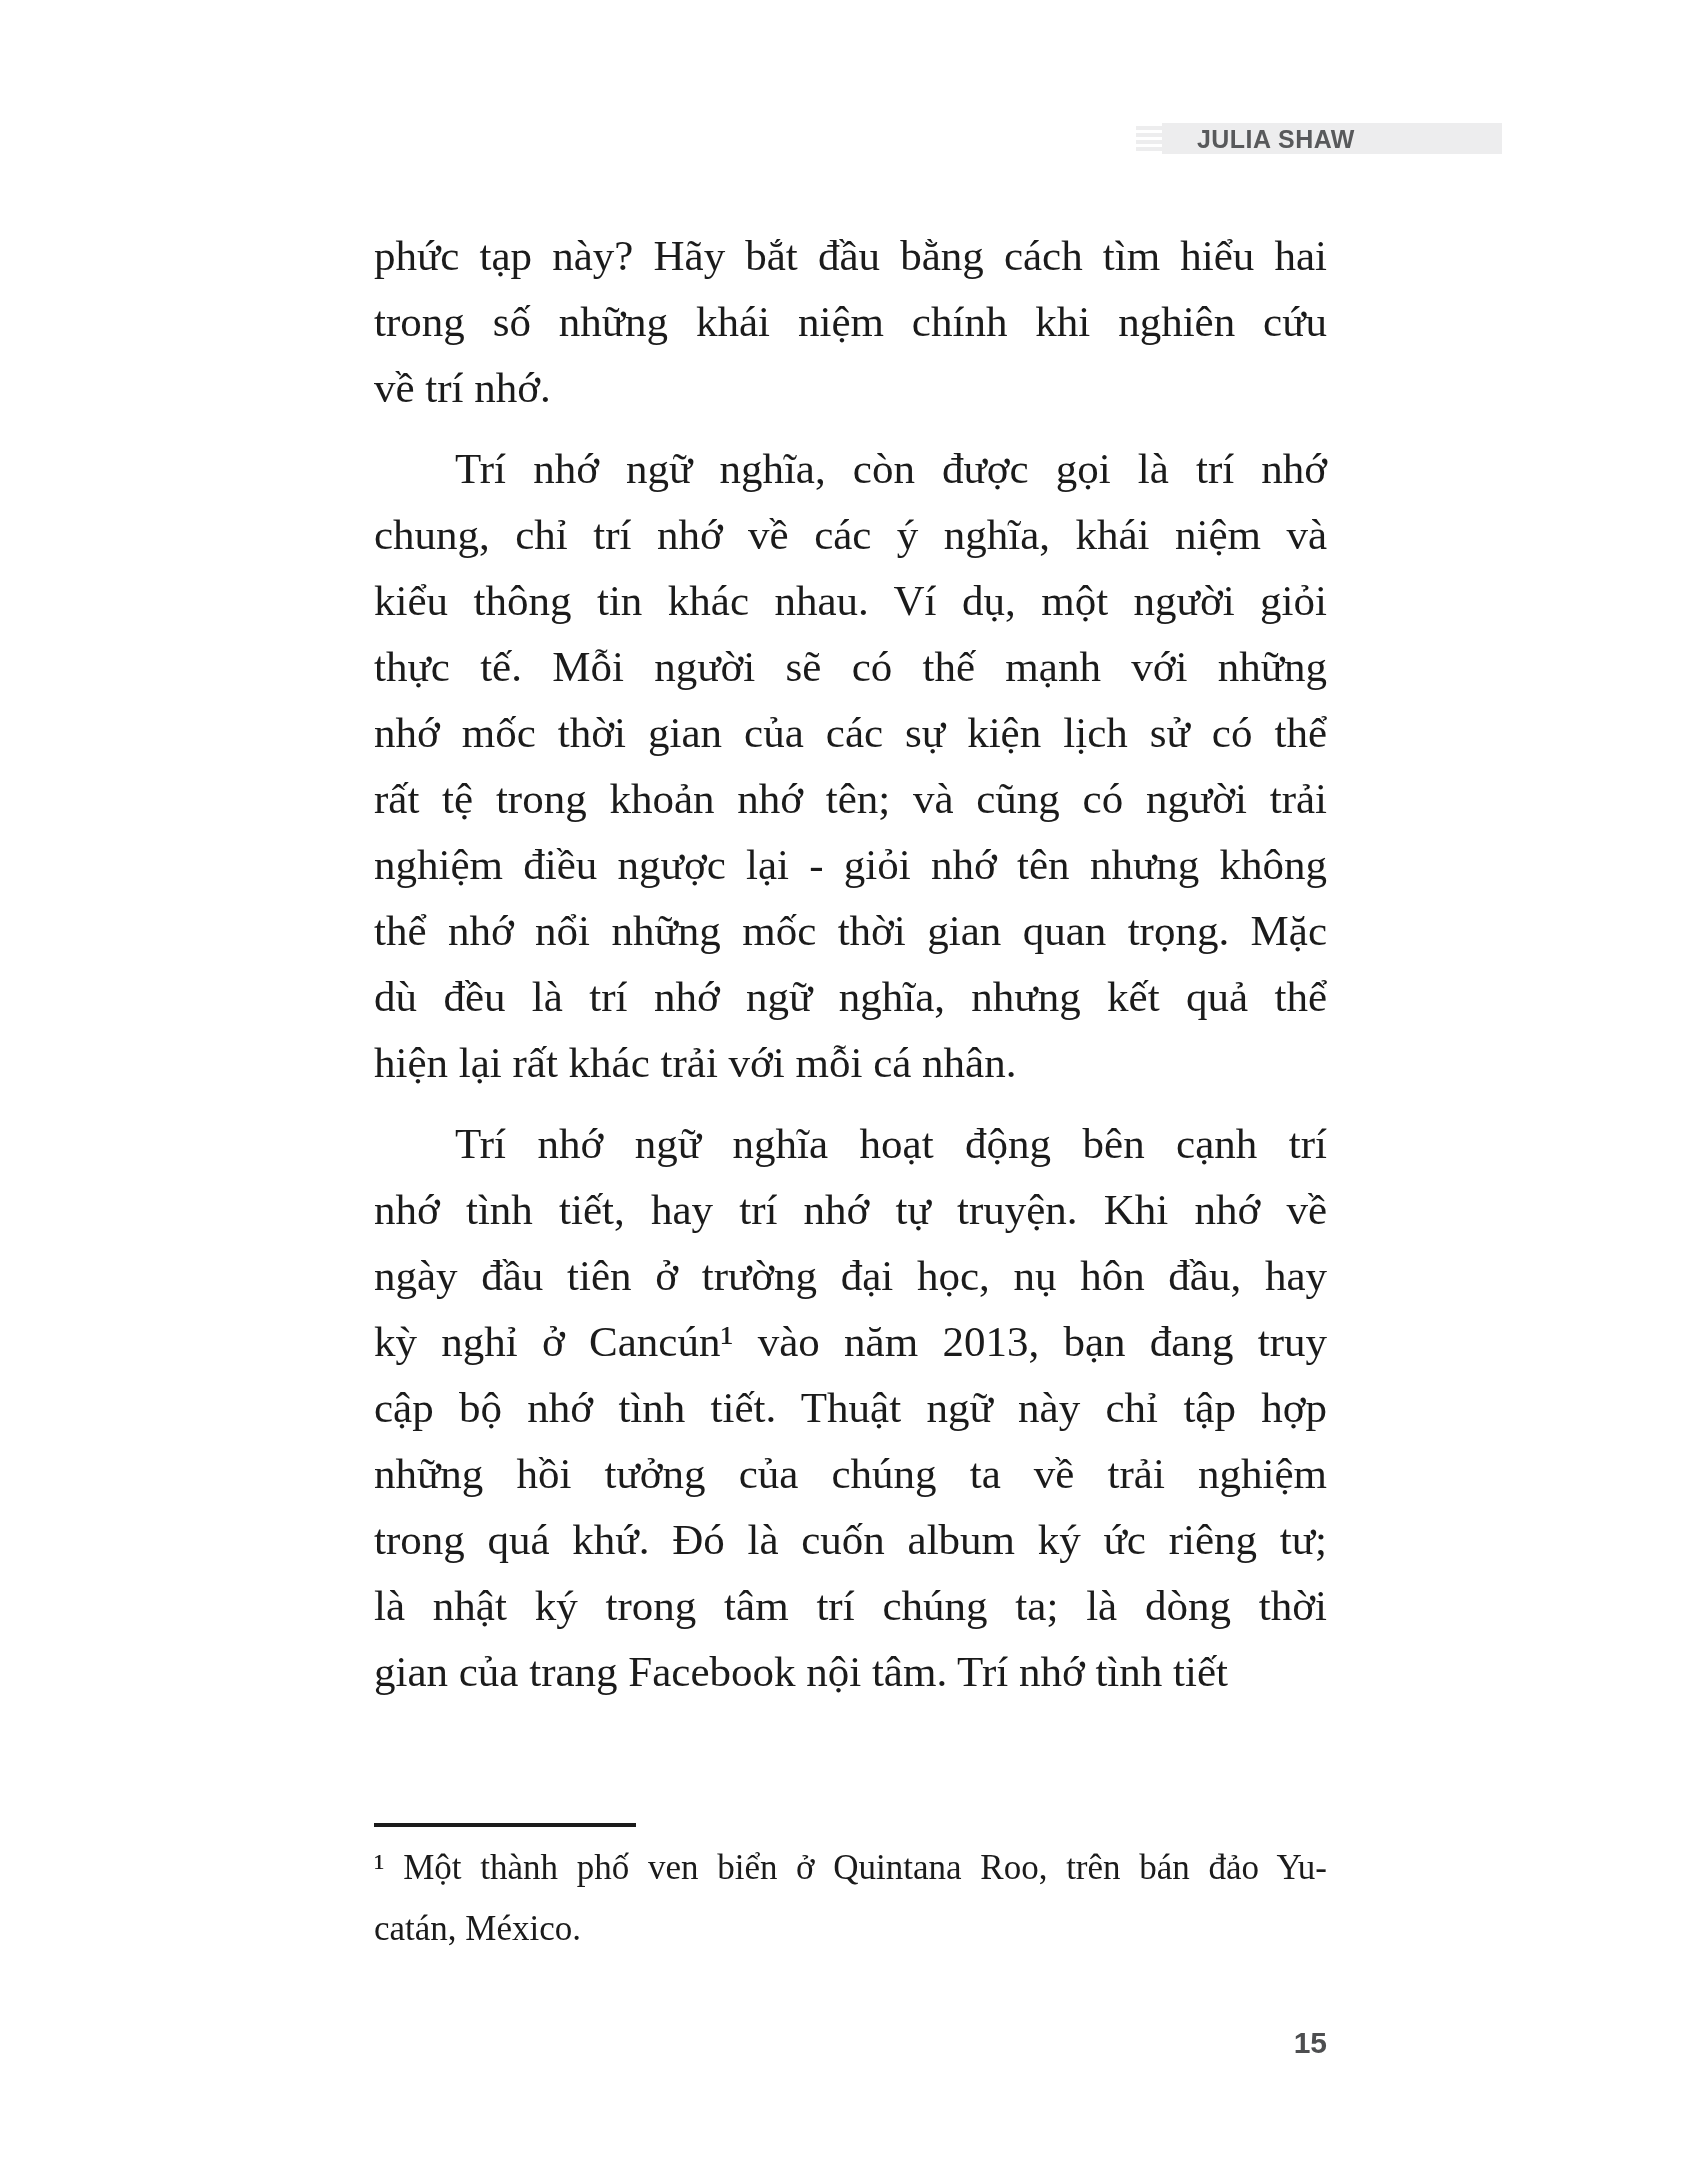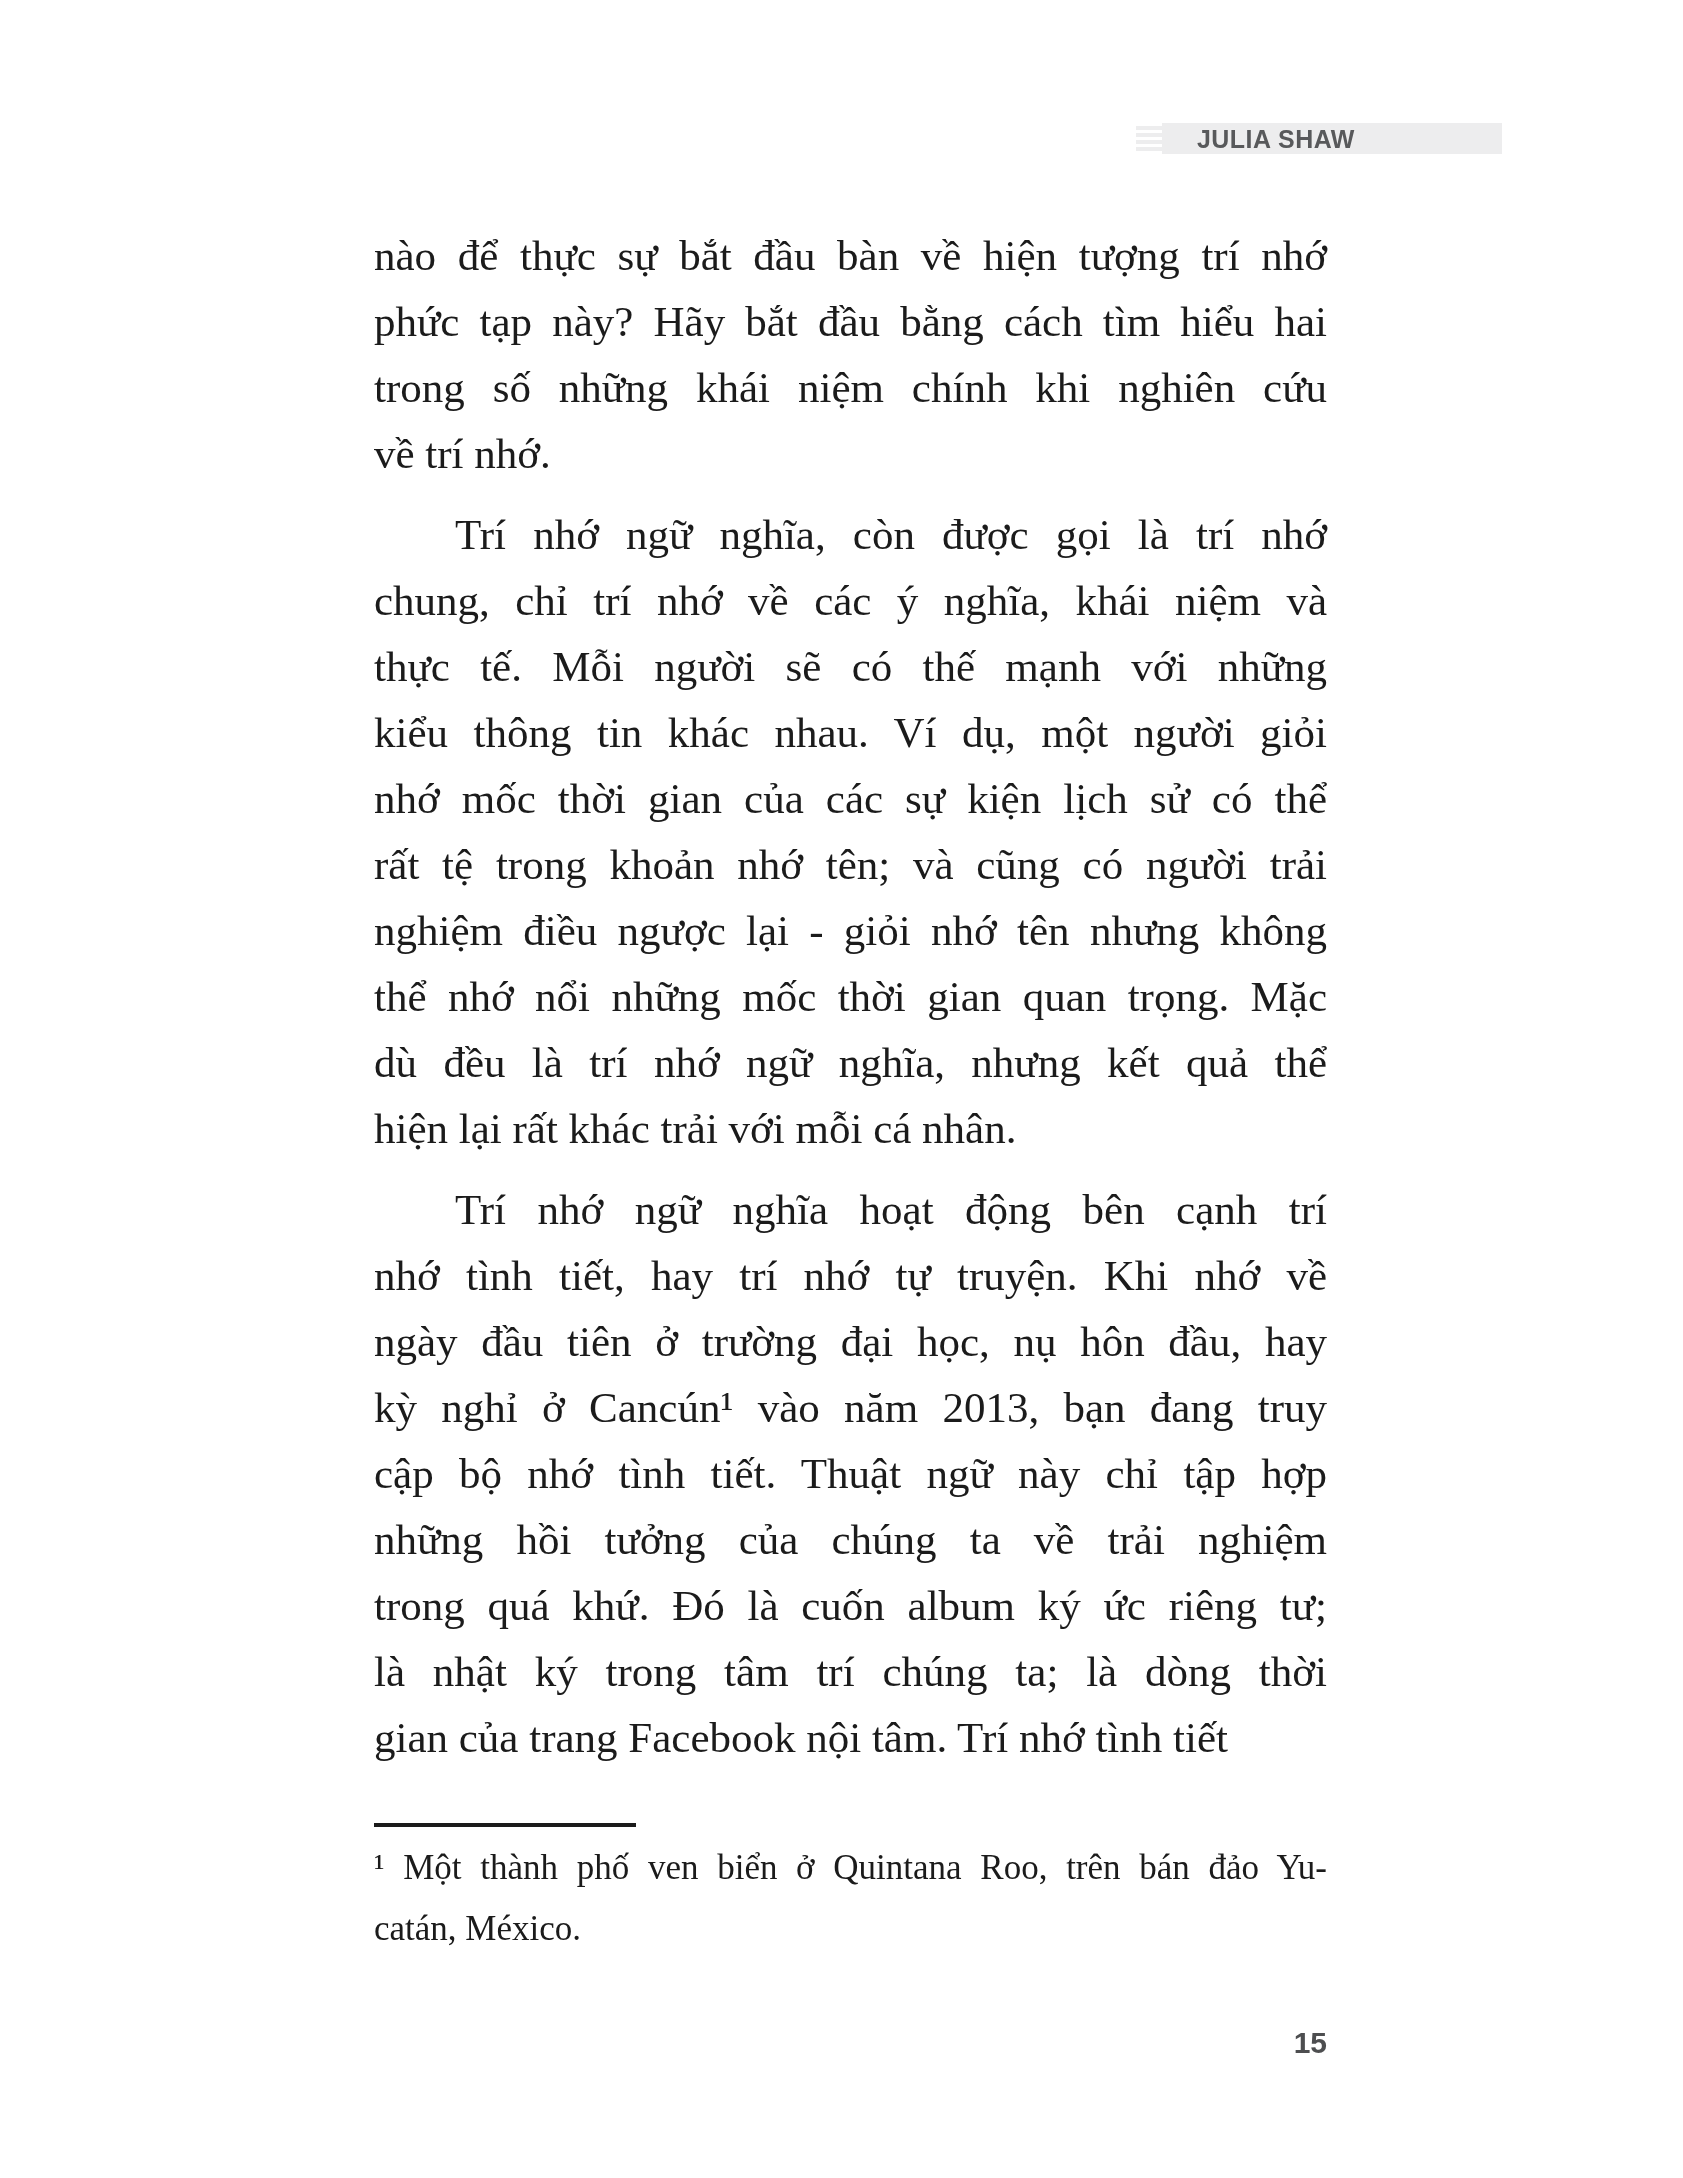--- a/index.html
+++ b/index.html
@@ -107,31 +107,30 @@
 <div class="page">
 
   <div class="header-bar">
     <span class="ragged-edge"></span>
     <span class="header-author">JULIA SHAW</span>
   </div>
 
   <div class="body-text">
 
     <div class="para">
-      <div class="line">nào để thực sự bắt đầu bàn về hiện tượng trí nhớ</div>
       <div class="line">phức tạp này? Hãy bắt đầu bằng cách tìm hiểu hai</div>
       <div class="line">trong số những khái niệm chính khi nghiên cứu</div>
       <div class="line para-end">về trí nhớ.</div>
     </div>
 
     <div class="para">
       <div class="line first-indent">Trí nhớ ngữ nghĩa, còn được gọi là trí nhớ</div>
       <div class="line">chung, chỉ trí nhớ về các ý nghĩa, khái niệm và</div>
+      <div class="line">kiểu thông tin khác nhau. Ví dụ, một người giỏi</div>
       <div class="line">thực tế. Mỗi người sẽ có thế mạnh với những</div>
-      <div class="line">kiểu thông tin khác nhau. Ví dụ, một người giỏi</div>
       <div class="line">nhớ mốc thời gian của các sự kiện lịch sử có thể</div>
       <div class="line">rất tệ trong khoản nhớ tên; và cũng có người trải</div>
       <div class="line">nghiệm điều ngược lại - giỏi nhớ tên nhưng không</div>
       <div class="line">thể nhớ nổi những mốc thời gian quan trọng. Mặc</div>
       <div class="line">dù đều là trí nhớ ngữ nghĩa, nhưng kết quả thể</div>
       <div class="line para-end">hiện lại rất khác trải với mỗi cá nhân.</div>
     </div>
 
     <div class="para">
       <div class="line first-indent">Trí nhớ ngữ nghĩa hoạt động bên cạnh trí</div>

